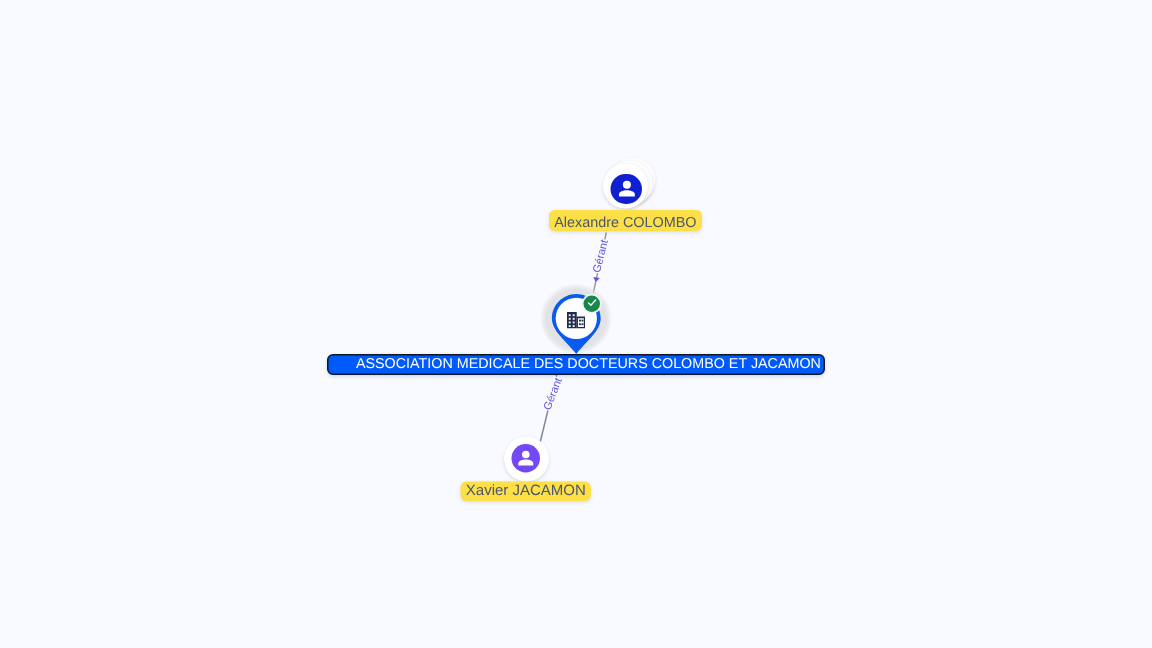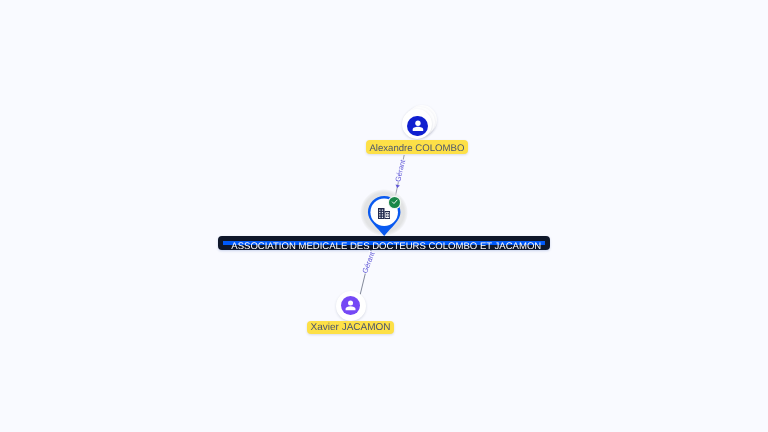--- a/index.html
+++ b/index.html
@@ -23,24 +23,24 @@
         box-shadow:0 1px 2.5px rgba(40,50,85,.15);
         color:#4c566e;white-space:nowrap;display:flex;align-items:flex-end;
         justify-content:center;box-sizing:border-box;}
   .chip > span{display:block;line-height:1;transform:translateZ(0);}
 
   
   .company{position:absolute;}
   .cshadow{position:absolute;border-radius:50%;
            background:radial-gradient(closest-side,#e2e3e4 0%,#e2e3e4 84%,rgba(226,227,228,.45) 94%,rgba(226,227,228,0) 100%);}
   .clabel > span{display:block;transform:translateZ(0);}
-  .clabel{position:absolute;background:#005afa;border:5px solid #0f172a;
+  .clabel{position:absolute;background:#005afa;border:1px solid #0f172a;
           border-radius:4px;color:#ffffff;white-space:nowrap;
-          display:flex;align-items:flex-start;justify-content:flex-start;
-          padding-left:8px;box-sizing:border-box;
+          display:flex;align-items:center;justify-content:flex-start;
+          padding-left:18px;box-sizing:border-box;
           box-shadow:0 1px 2.5px rgba(20,60,160,.20);}
   .edgelabel{position:absolute;width:0;height:0;}
   .edgelabel > span{position:absolute;left:0;top:0;color:#5d55d6;
              white-space:nowrap;line-height:1.15;display:block;
              transform-origin:0 0;background:#f9faff;padding:0 0.3px;
              backface-visibility:hidden;}
 </style>
 </head>
 <body>
 

